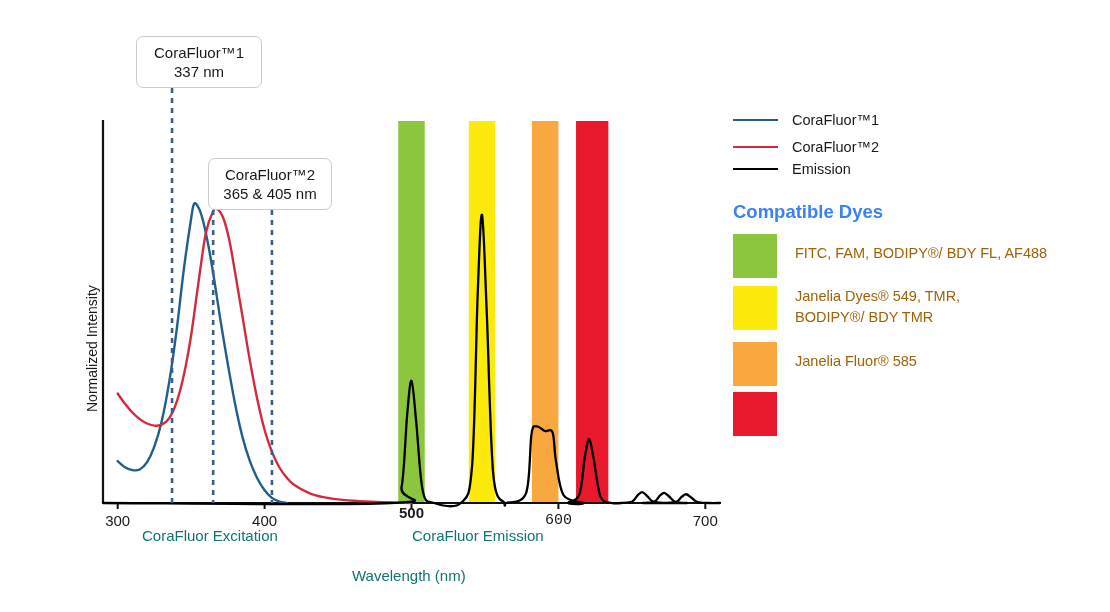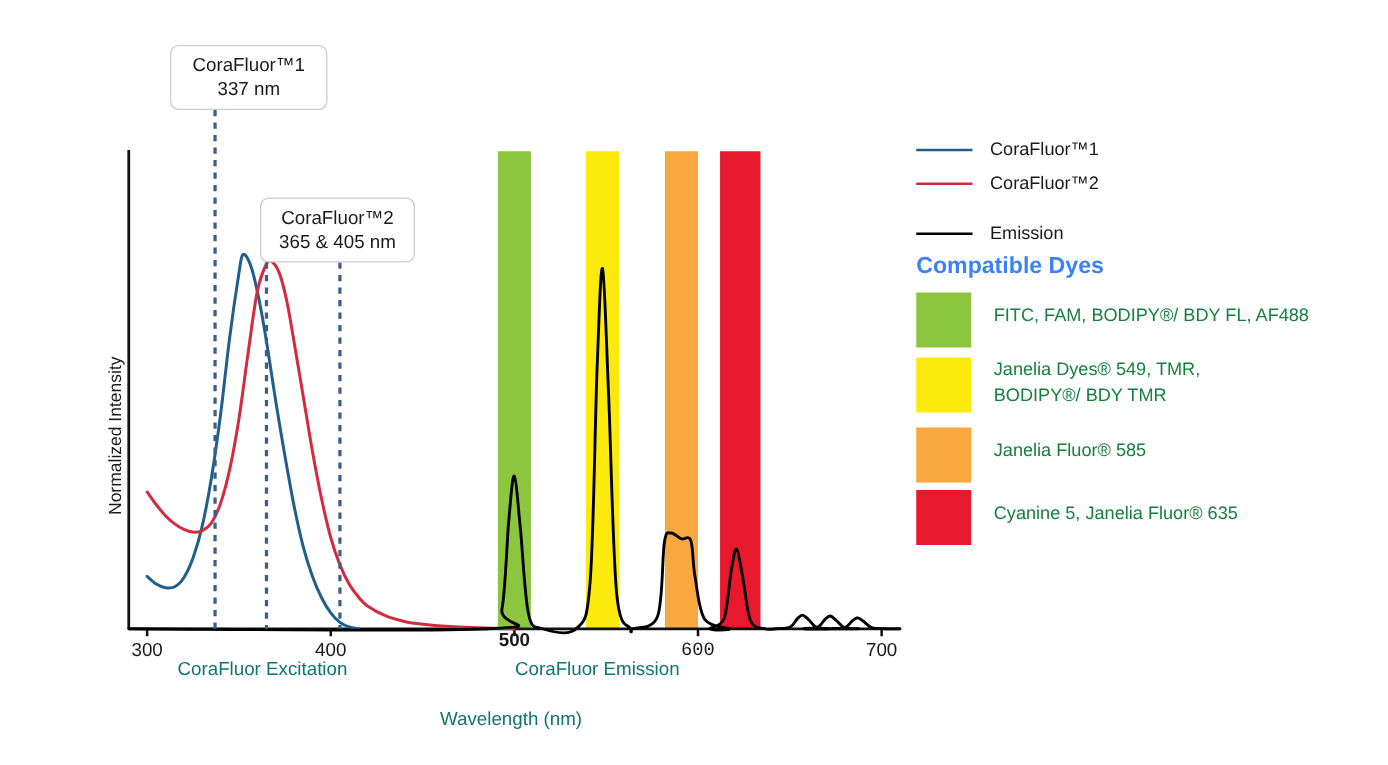--- a/index.html
+++ b/index.html
@@ -25,21 +25,21 @@
     transform:rotate(-90deg);transform-origin:left top;
   }
 
   .legendRow{position:absolute;display:flex;align-items:center;}
   .legLine{width:45px;height:0;border-top-width:2.5px;border-top-style:solid;margin-right:14px;}
   .legTxt{font-size:14.5px;color:#1a1a1a;white-space:nowrap;}
 
   .dyesTitle{position:absolute;font-size:18.5px;font-weight:bold;color:#3b82f6;white-space:nowrap;}
   .dyeRow{position:absolute;display:flex;align-items:flex-start;}
   .dyeSw{width:44px;height:44px;flex:none;margin-right:18px;}
-  .dyeTxt{font-size:14.5px;color:#15803d;line-height:1.42;padding-top:9px;}
+  .dyeTxt{font-size:14.5px;color:#a16207;line-height:1.42;padding-top:9px;}
   .dyeTxt span{display:block;white-space:nowrap;}
 </style>
 </head>
 <body>
 
 <div id="stage">
 
   <svg class="plot" id="svgplot">
       <rect x="398.27857142857147" y="121" width="26.44285714285712" height="382" fill="#8cc63e"></rect>
       <rect x="468.79285714285714" y="121" width="26.44285714285712" height="382" fill="#fcea0d"></rect>
@@ -78,21 +78,21 @@
   <div class="axtitle" style="left:412px;top:527px;">CoraFluor Emission</div>
 
   <div class="legendRow" style="left:733px;top:112px;">
     <div class="legLine" id="legline0" style="border-top-color: rgb(31, 95, 139);"></div>
     <div class="legTxt">CoraFluor™1</div>
   </div>
   <div class="legendRow" style="left:733px;top:139px;">
     <div class="legLine" id="legline1" style="border-top-color: rgb(212, 42, 61);"></div>
     <div class="legTxt">CoraFluor™2</div>
   </div>
-  <div class="legendRow" style="left:733px;top:179px;">
+  <div class="legendRow" style="left:733px;top:161px;">
     <div class="legLine" id="legline2" style="border-top-color: rgb(0, 0, 0);"></div>
     <div class="legTxt">Emission</div>
   </div>
 
   <div class="dyesTitle" style="left:733px;top:201px;">Compatible Dyes</div>
 
   <div class="dyeRow" style="left:733px;top:234px;">
     <div class="dyeSw" id="dyesw0" style="background: rgb(140, 198, 62);"></div>
     <div class="dyeTxt">
       <span>FITC, FAM, BODIPY®/ BDY FL, AF488</span>
@@ -109,23 +109,20 @@
 
   <div class="dyeRow" style="left:733px;top:342px;">
     <div class="dyeSw" id="dyesw2" style="background: rgb(249, 168, 63);"></div>
     <div class="dyeTxt">
       <span>Janelia Fluor® 585</span>
     </div>
   </div>
 
   <div class="dyeRow" style="left:733px;top:392px;">
     <div class="dyeSw" id="dyesw3" style="background: rgb(232, 25, 44);"></div>
-    <div class="dyeTxt">
-      <span>Cyanine 5, Janelia Fluor® 635</span>
-    </div>
   </div>
 
 <div class="ticklbl" style="left: 92.6905px; top: 512px; width: 50px; text-align: center;">300</div>
     <div class="ticklbl" style="left: 239.595px; top: 512px; width: 50px;">400</div>
     <div class="ticklbl" style="left: 386.5px; top: 504px; width: 50px; font-weight: bold;">500</div>
     <div class="ticklbl" style="left: 533.405px; top: 512px; width: 50px; font-family: Liberation Mono, monospace;">600</div>
     <div class="ticklbl" style="left: 680.31px; top: 512px; width: 50px;">700</div>
   </div>
 
 </body></html>

